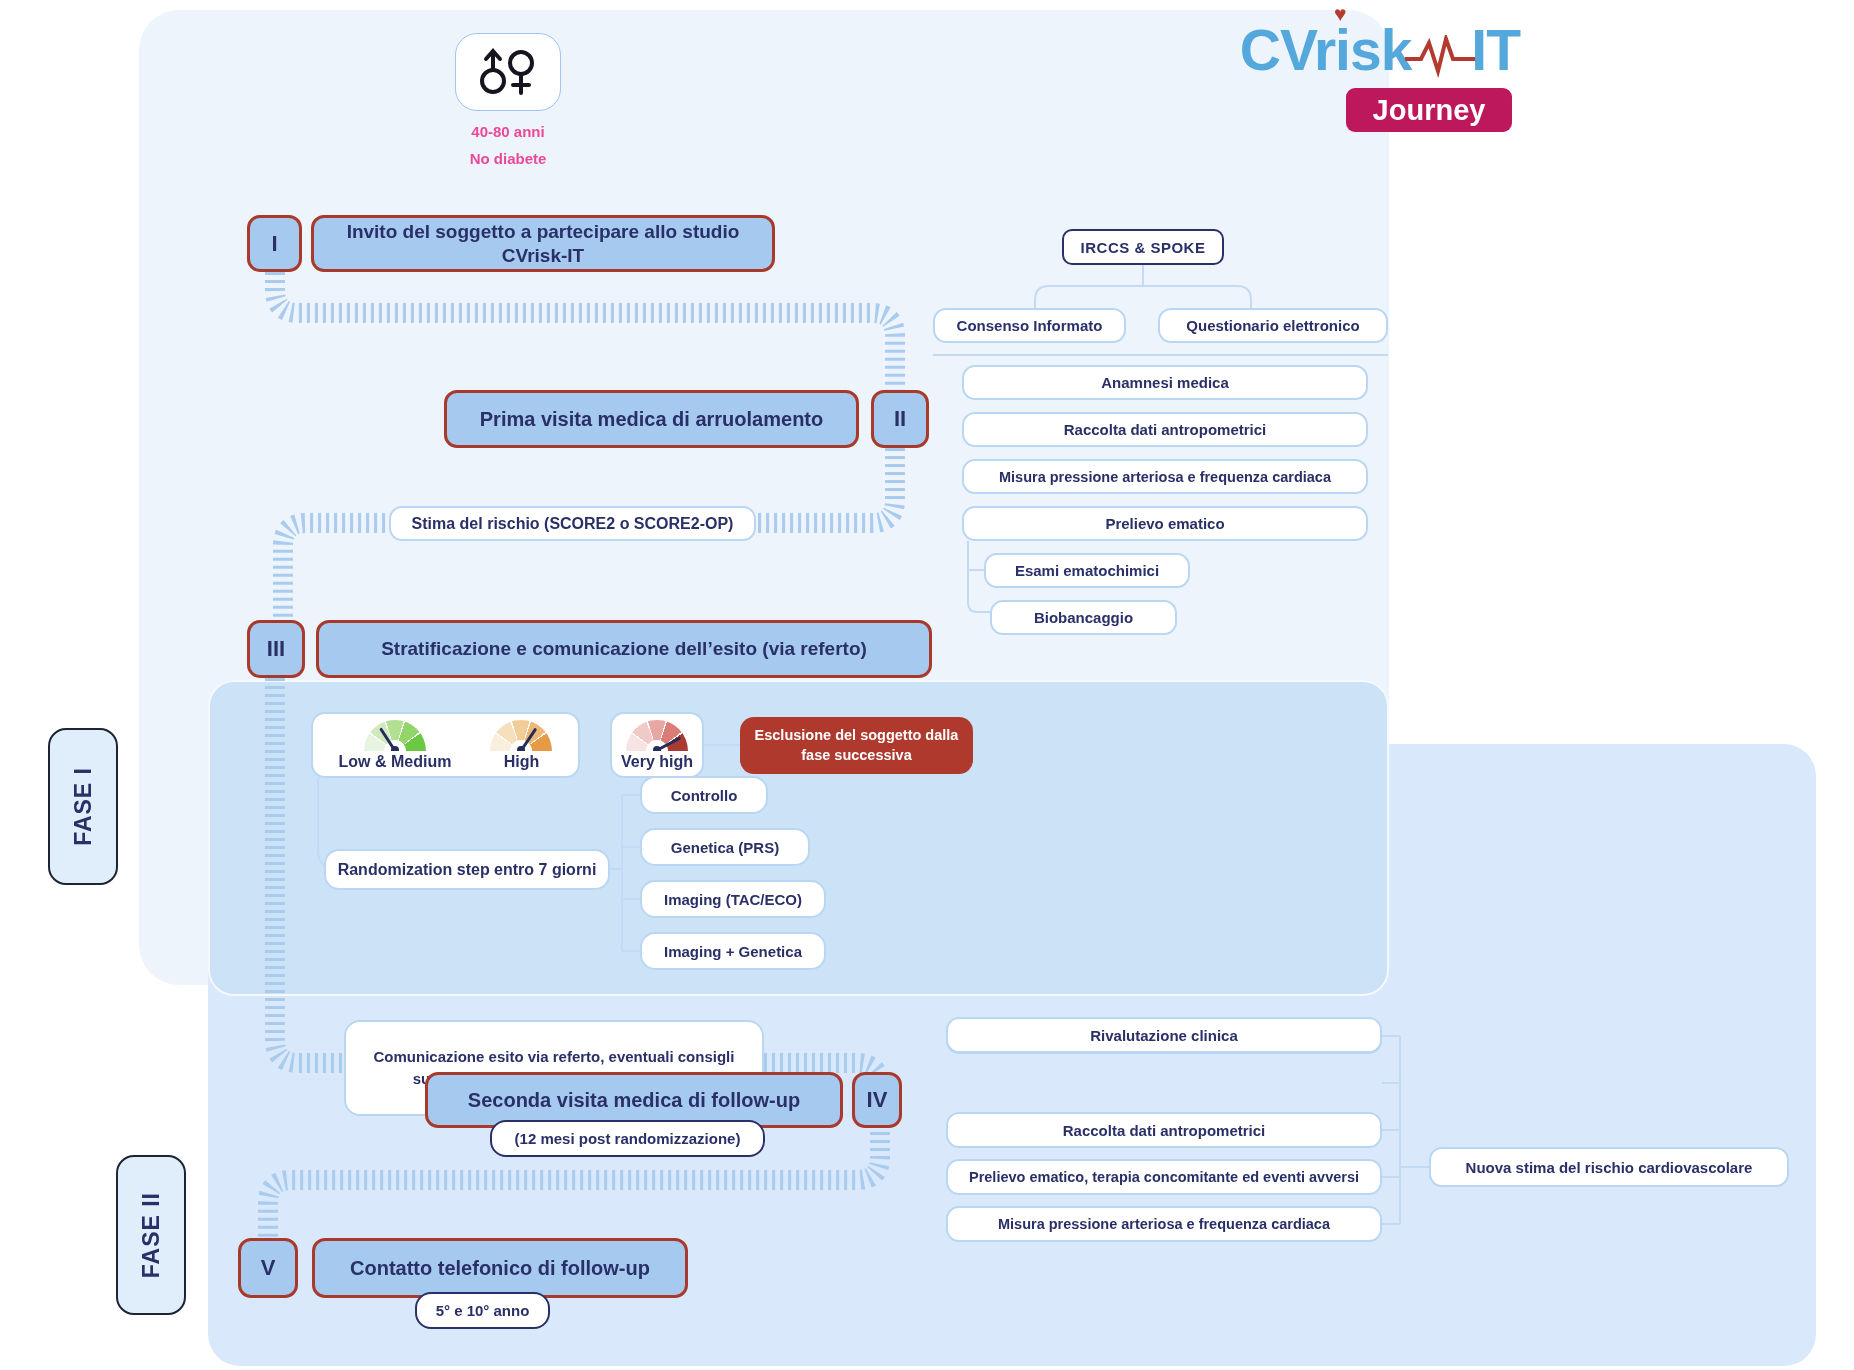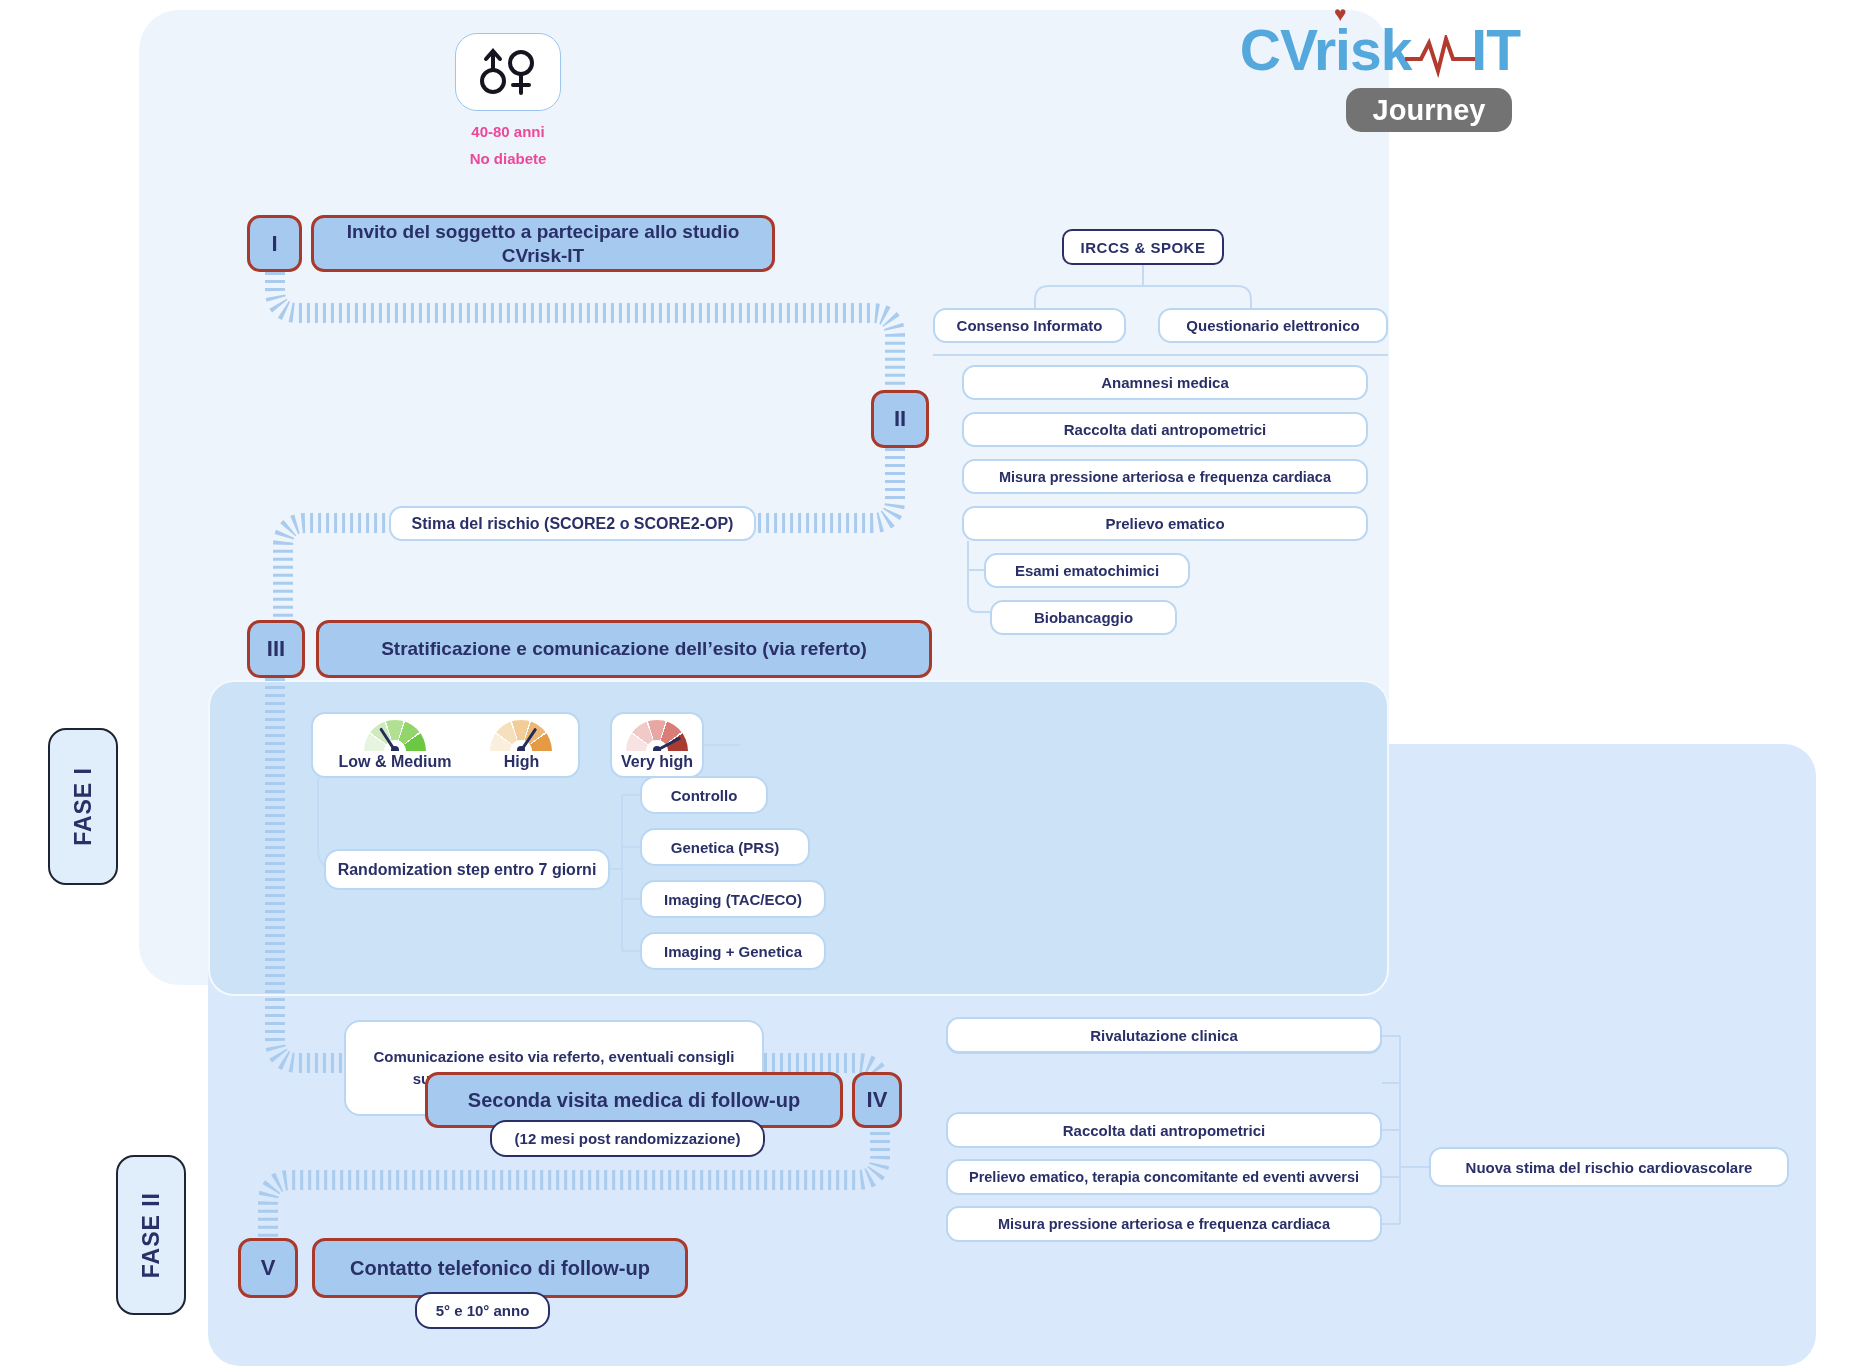--- a/index.html
+++ b/index.html
@@ -53,22 +53,22 @@
                  border-radius:3px;transform-origin:50% 100%;}
   .gauge .pivot{position:absolute;left:27px;bottom:0;width:8px;height:5px;background:#242c5c;
                 border-radius:8px 8px 0 0;}
   .glabel{font-weight:bold;font-size:16px;color:#2a3067;}
   
   .logo{left:1150px;top:14px;width:370px;height:72px;z-index:4;display:flex;align-items:center;
         justify-content:flex-end;font-weight:bold;font-size:57px;color:#55a8dc;letter-spacing:-1px;}
   .logo .iwrap{position:relative;}
   .logo .iheart{position:absolute;left:-1px;top:-15px;font-size:21px;color:#b23a2e;letter-spacing:0;}
   .logo svg{margin:14px -8px 0 -6px;}
-  .badge{left:1346px;top:88px;width:166px;height:44px;z-index:4;background:#737373;color:#ffffff;
-         font-weight:bold;font-size:29px;border-radius:15px;display:flex;align-items:center;justify-content:center;}
+  .badge{left:1346px;top:88px;width:166px;height:44px;z-index:4;background:#be185d;color:#ffffff;
+         font-weight:bold;font-size:29px;border-radius:9px;display:flex;align-items:center;justify-content:center;}
 </style>
 </head>
 <body>
 
 <div class="canvas">
 
   <div class="abs bgA"></div>
   <div class="abs bgC"></div>
   <div class="abs bgB"></div>
 
@@ -124,20 +124,21 @@
   <div class="abs node navybox" style="left:1062px;top:229px;width:162px;height:36px;font-size:15px;letter-spacing:.5px;border-radius:10px;">IRCCS &amp; SPOKE</div>
   <div class="abs node wbox" style="left:933px;top:308px;width:193px;height:35px;">Consenso Informato</div>
   <div class="abs node wbox" style="left:1158px;top:308px;width:230px;height:35px;">Questionario elettronico</div>
   <div class="abs node wbox plain" style="left:962px;top:365px;width:406px;height:35px;">Anamnesi medica</div>
   <div class="abs node wbox plain" style="left:962px;top:412px;width:406px;height:35px;">Raccolta dati antropometrici</div>
   <div class="abs node wbox plain" style="left:962px;top:459px;width:406px;height:35px;font-size:14.5px;">Misura pressione arteriosa e frequenza cardiaca</div>
   <div class="abs node wbox plain" style="left:962px;top:506px;width:406px;height:35px;">Prelievo ematico</div>
   <div class="abs node wbox plain" style="left:984px;top:553px;width:206px;height:35px;">Esami ematochimici</div>
   <div class="abs node wbox plain" style="left:990px;top:600px;width:187px;height:35px;">Biobancaggio</div>
 
+  <div class="abs node step steptitle" style="left:444px;top:390px;width:415px;height:58px;">Prima visita medica di arruolamento</div>
   <div class="abs node step stepnum" style="left:871px;top:390px;width:58px;height:58px;">II</div>
 
   <div class="abs node wbox" style="left:389px;top:506px;width:367px;height:35px;font-size:16px;">Stima del rischio (SCORE2 o SCORE2-OP)</div>
 
   <div class="abs node step stepnum" style="left:247px;top:620px;width:58px;height:58px;">III</div>
   <div class="abs gcard" style="left:311px;top:712px;width:269px;height:66px;">
     <div class="gwrap">
       <div class="gauge green">
           <div class="hole"></div>
           <div class="needle" style="transform:rotate(-33deg);"></div>
@@ -159,20 +160,21 @@
   <div class="abs gcard" style="left:610px;top:712px;width:94px;height:66px;">
     <div class="gwrap">
       <div class="gauge red">
           <div class="hole"></div>
           <div class="needle" style="transform:rotate(62deg);"></div>
           <div class="pivot"></div>
         </div>
       <div class="glabel">Very high</div>
     </div>
   </div>
+  <div class="abs node redbox" style="left:740px;top:717px;width:233px;height:57px;">Esclusione del soggetto dalla fase successiva</div>
 
   <div class="abs node wbox plain" style="left:324px;top:849px;width:286px;height:41px;font-size:16px;border-radius:15px;">Randomization step entro 7 giorni</div>
   <div class="abs node wbox plain" style="left:640px;top:776px;width:128px;height:38px;border-radius:15px;">Controllo</div>
   <div class="abs node wbox plain" style="left:640px;top:828px;width:170px;height:38px;border-radius:15px;">Genetica (PRS)</div>
   <div class="abs node wbox plain" style="left:640px;top:880px;width:186px;height:38px;border-radius:15px;">Imaging (TAC/ECO)</div>
   <div class="abs node wbox plain" style="left:640px;top:932px;width:186px;height:38px;border-radius:15px;">Imaging + Genetica</div>
 
   <div class="abs node faselabel" style="left:48px;top:728px;width:70px;height:157px;">
       <span>FASE I</span>
     </div>

